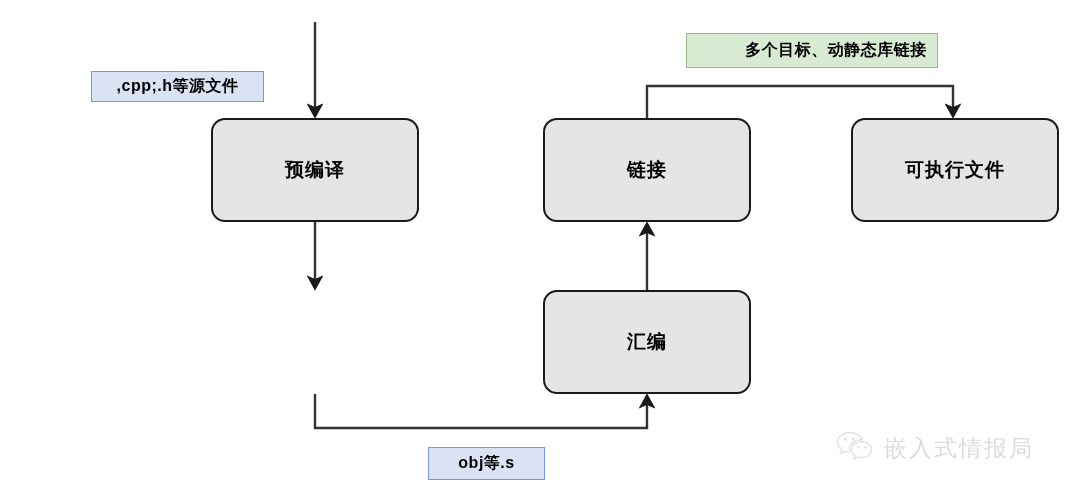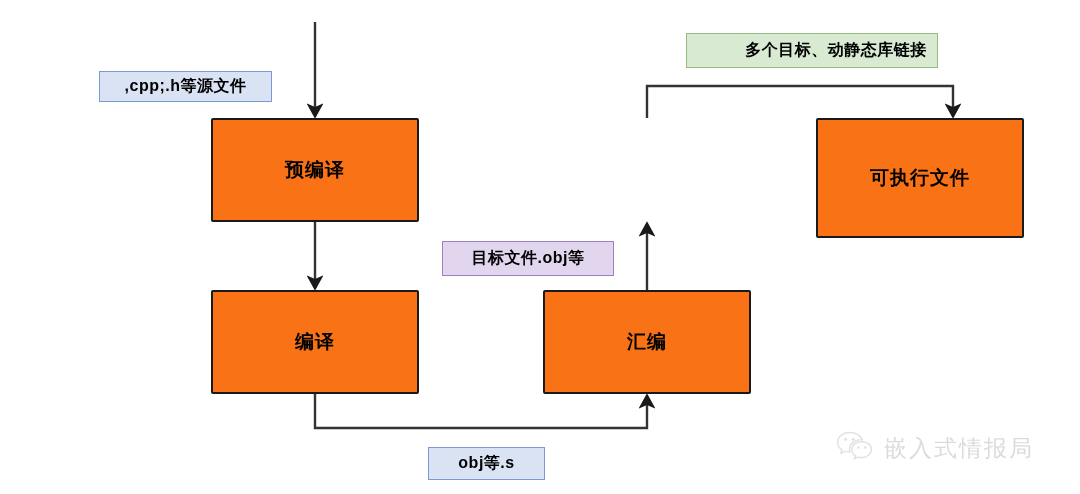--- a/index.html
+++ b/index.html
@@ -21,22 +21,22 @@
     position: absolute;
     left: 0;
     top: 0;
     width: 1080px;
     height: 494px;
   }
   .node {
     position: absolute;
     box-sizing: border-box;
     border: 2px solid #1a1a1a;
-    border-radius: 2px;
-    background: #f97316;
+    border-radius: 14px;
+    background: #e5e5e5;
     display: flex;
     align-items: center;
     justify-content: center;
     z-index: 2;
   }
   .node-label {
     font-size: 19px;
     font-weight: bold;
     color: #000000;
     letter-spacing: 1px;
@@ -112,41 +112,38 @@
 
     <g>
       <path d="M 647 118 L 647 86 L 953 86 L 953 116" stroke="#333333" stroke-width="2.4" fill="none" stroke-linejoin="miter" marker-end="url(#arrow)"></path>
     </g>
   </svg>
 
   <div class="node" style="left:211px; top:118px; width:208px; height:104px;">
     <span class="node-label">预编译</span>
   </div>
 
-  <div class="node" style="left:211px; top:290px; width:208px; height:104px;">
-    <span class="node-label">编译</span>
-  </div>
 
   <div class="node" style="left:543px; top:290px; width:208px; height:104px;justify-content:center;">
     <span class="node-label">汇编</span>
   </div>
 
+  <div class="node" style="left:543px; top:118px; width:208px; height:104px;">
+    <span class="node-label">链接</span>
+  </div>
 
-  <div class="node" style="left:816px; top:118px; width:208px; height:120px;">
+  <div class="node" style="left:851px; top:118px; width:208px; height:104px;">
     <span class="node-label">可执行文件</span>
   </div>
 
-  <div class="tag tag-blue" style="left:91px; top:71px; width:173px; height:31px;margin-left:8px;">
+  <div class="tag tag-blue" style="left:91px; top:71px; width:173px; height:31px;">
     <span class="tag-label">,cpp;.h等源文件</span>
   </div>
 
 
-  <div class="tag tag-purple" style="left:442px; top:241px; width:172px; height:35px;">
-    <span class="tag-label">目标文件.obj等</span>
-  </div>
 
   <div class="tag tag-green" style="left:686px; top:33px; width:252px; height:35px;padding-left:48px;">
     <span class="tag-label">多个目标、动静态库链接</span>
   </div>
 
   <div class="tag tag-blue" style="left:428px; top:447px; width:117px; height:33px;">
     <span class="tag-label">obj等.s</span>
   </div>
 
   <div id="watermark">

